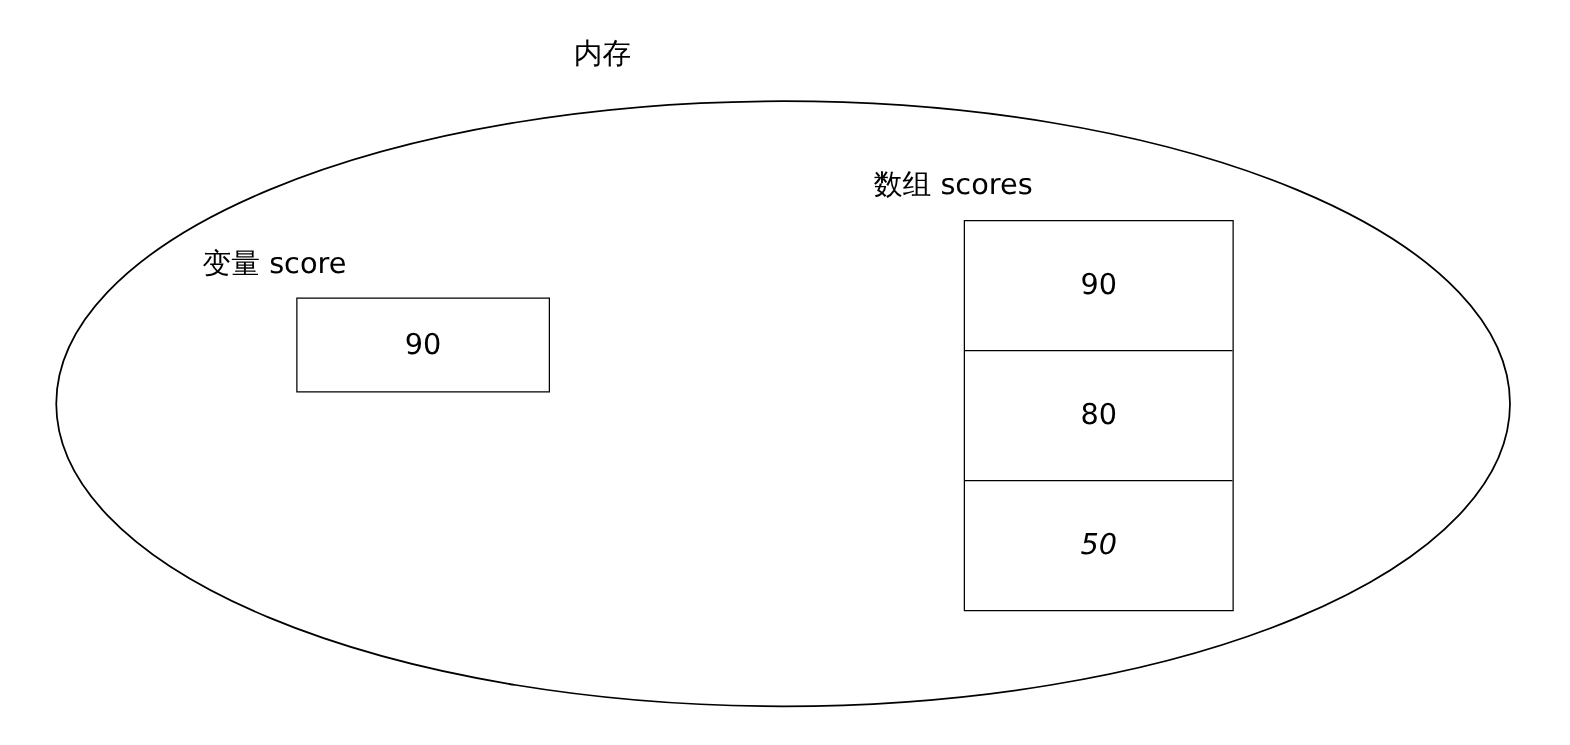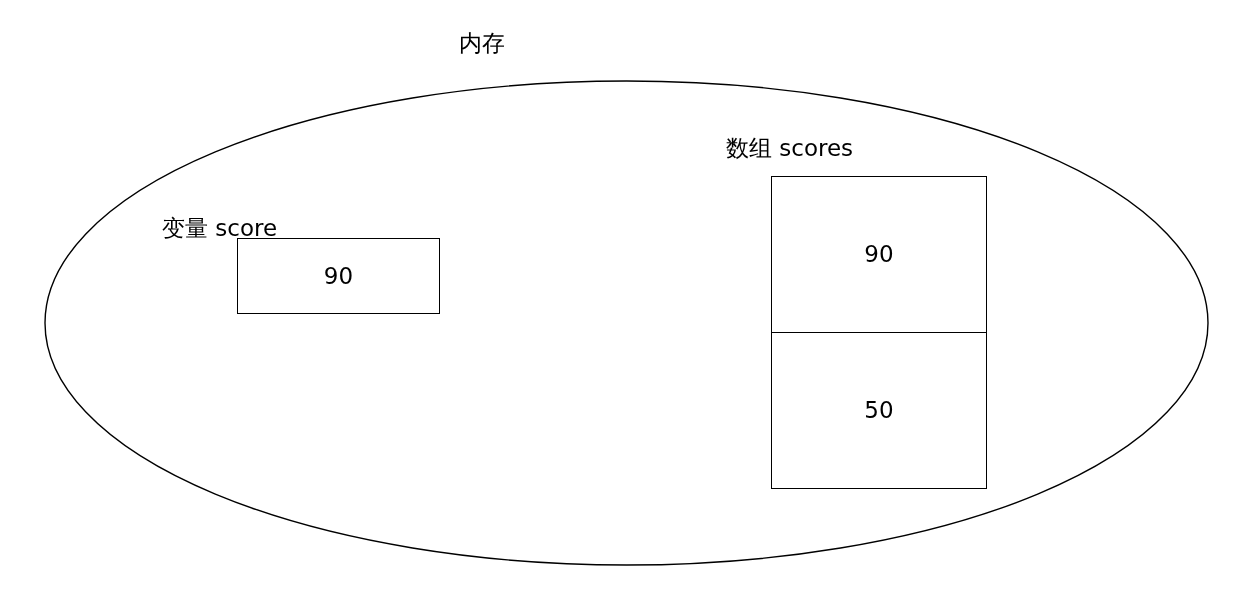--- a/index.html
+++ b/index.html
@@ -33,26 +33,24 @@
     white-space: nowrap;
     color: #000000;
   }
   #title-label {
     left: 459px;
     top: 30px;
   }
   #variable-label {
     left: 162px;
     top: 198px;
-    margin-top: 17px;
   }
   #array-label {
     left: 699px;
     top: 135px;
-    margin-left: 27px;
   }
   #variable-box {
     position: absolute;
     left: 237px;
     top: 238px;
     width: 203px;
     height: 76px;
     box-sizing: border-box;
     border: 1.4px solid #000000;
     background: #ffffff;
@@ -80,20 +78,21 @@
   #array-table .array-cell {
     flex: 1 1 0;
     box-sizing: border-box;
     border-bottom: 1.4px solid #000000;
     display: flex;
     align-items: center;
     justify-content: center;
   }
   #array-table .array-cell:last-child {
     border-bottom: none;
+    font-style: italic;
   }
   #array-table .cell-value {
     font-size: 23px;
     line-height: 27px;
     color: #000000;
   }
 </style>
 </head>
 <body>
 
@@ -111,17 +110,20 @@
     <span class="cell-value">90</span>
   </div>
 
   <div class="label" id="array-label">数组 scores</div>
 
   <div id="array-table">
     <div class="array-cell">
       <span class="cell-value">90</span>
     </div>
     <div class="array-cell">
+      <span class="cell-value">80</span>
+    </div>
+    <div class="array-cell">
       <span class="cell-value">50</span>
     </div>
   </div>
 
 </div>
 
 </body></html>

